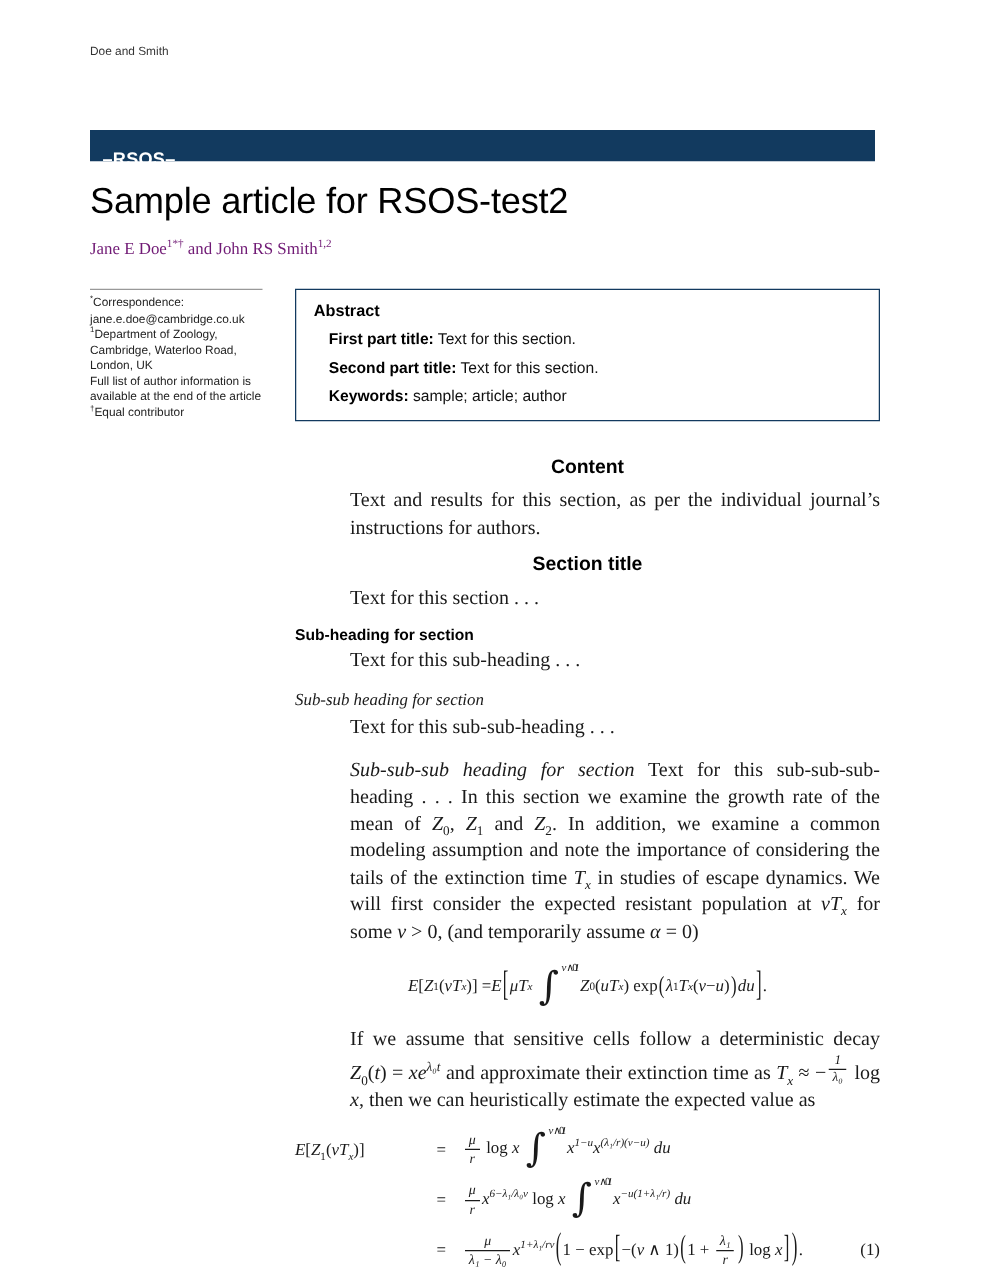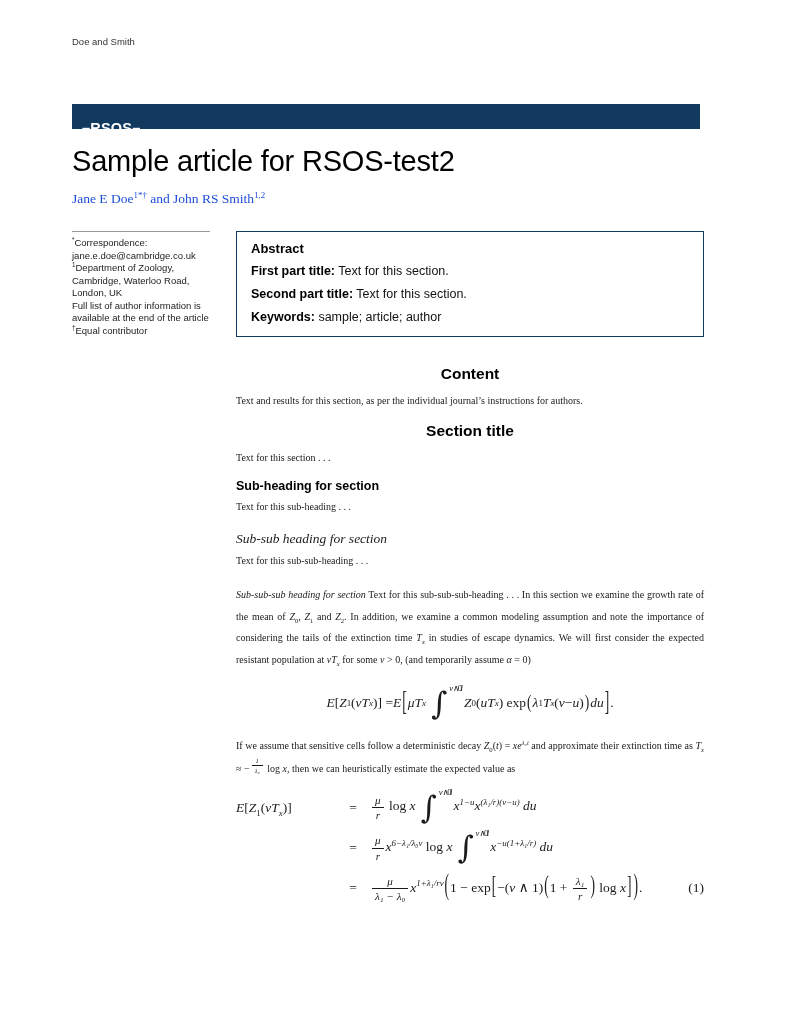--- a/index.html
+++ b/index.html
@@ -7,41 +7,41 @@
   .page{position:relative;width:794px;height:1028px;background:#ffffff;box-sizing:border-box;
         padding:36px 90px 0 72px;font-family:"Liberation Sans",sans-serif;color:#1a1a1a;}
 
   .running-head{font-size:9.5px;color:#333;height:13px;}
 
   .banner{margin-top:55px;height:25px;width:628px;display:flex;align-items:center;}
   .banner-label{color:#ffffff;font-weight:bold;font-size:14.5px;padding-left:10px;letter-spacing:.2px;margin-top:22px;}
 
   .title{margin:16px 0 0;font-size:29px;font-weight:500;letter-spacing:-.2px;color:#000;line-height:1.15;}
 
-  .authors{margin-top:12px;font-size:13.5px;color:#1d4ed8;line-height:17px;}
+  .authors{margin-top:12px;font-size:13.5px;color:#701a75;line-height:17px;}
 
   .cols{display:flex;margin-top:24px;}
   .sidebar{width:140px;flex:none;font-size:9.5px;line-height:12.5px;color:#222;}
   .side-rule{border-top:1px solid #999;width:138px;margin-bottom:5px;}
   .sidebar .sup,.authors .sup{font-style:normal;}
 
   .abstract{margin-left:24px;width:561px;box-sizing:border-box;border:1.5px solid var(--navy,#123a5f);
             padding:9px 14px 11px;font-size:12.5px;color:#111;}
   .abs-h{font-weight:bold;font-size:13px;color:#000;}
-  .abs-row{margin-top:7px;line-height:16px;}
+  .abs-row{margin-top:7px;line-height:16px;margin-left:12px;}
   .abs-label{font-weight:bold;color:#000;}
 
   main{margin-left:164px;width:468px;margin-top:28px;}
 
   .blk{color:#1a1a1a;}
   .blk-h1{font-size:15.5px;font-weight:bold;color:#000;margin:0 0 7px;text-align:center;}
   .blk-p + .blk-h1{margin-top:10px;}
   .blk-h2{font-size:12.5px;font-weight:700;color:#000;margin:11px 0 3px;}
   .blk-h3{font-family:"Liberation Serif","DejaVu Serif",serif;font-style:italic;font-size:13.5px;margin:13px 0 3px;}
-  .blk-p{font-family:"Liberation Serif","DejaVu Serif",serif;font-size:10px;line-height:21.5px;}
+  .blk-p{font-family:"Liberation Serif","DejaVu Serif",serif;font-size:16px;line-height:21.5px;margin-left:44px;}
   .blk-p + .blk-p{margin-top:13px;}
   .just{text-align:justify;text-justify:inter-word;}
 
   .math{font-family:"Liberation Serif","DejaVu Serif",serif;}
   .rm{font-style:normal;}
   .it{font-style:italic;}
   .sup{vertical-align:super;font-size:.66em;font-style:italic;line-height:0;}
   .sub{vertical-align:sub;font-size:.66em;font-style:italic;line-height:0;}
   .sup.rm2,.sub.rm2{font-style:normal;}
   .frac{display:inline-block;vertical-align:middle;text-align:center;font-style:italic;margin:0 2px;line-height:1.1;}

